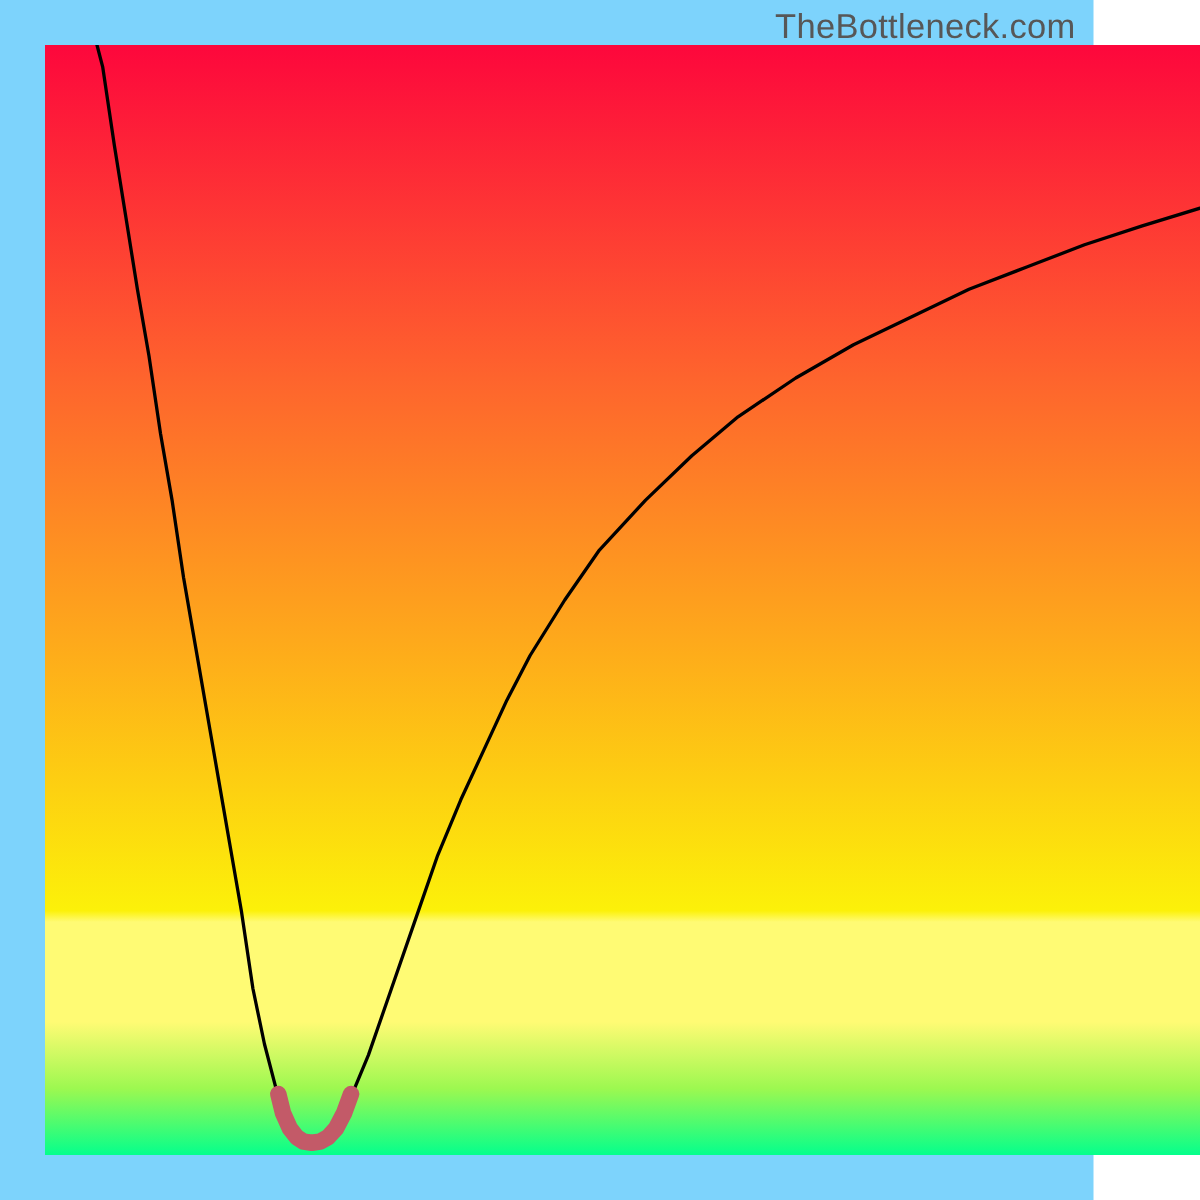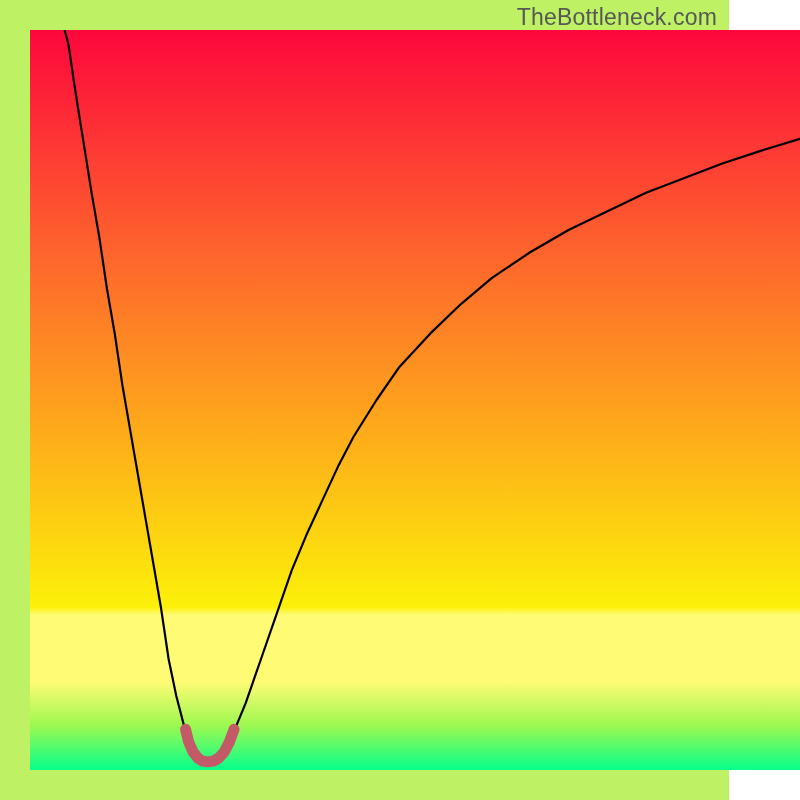--- a/index.html
+++ b/index.html
@@ -7,21 +7,21 @@
     padding: 0;
     width: 800px;
     height: 800px;
     background: #ffffff;
     overflow: hidden;
   }
   .frame {
     position: relative;
     width: 729px;
     height: 800px;
-    background: #bef264;
+    background: #7dd3fc;
   }
   .watermark {
     position: absolute;
     top: 4px;
     right: 12px;
     color: #575757;
     font-family: Arial, Helvetica, sans-serif;
     font-size: 23px;
     font-weight: normal;
     letter-spacing: 0.2px;

